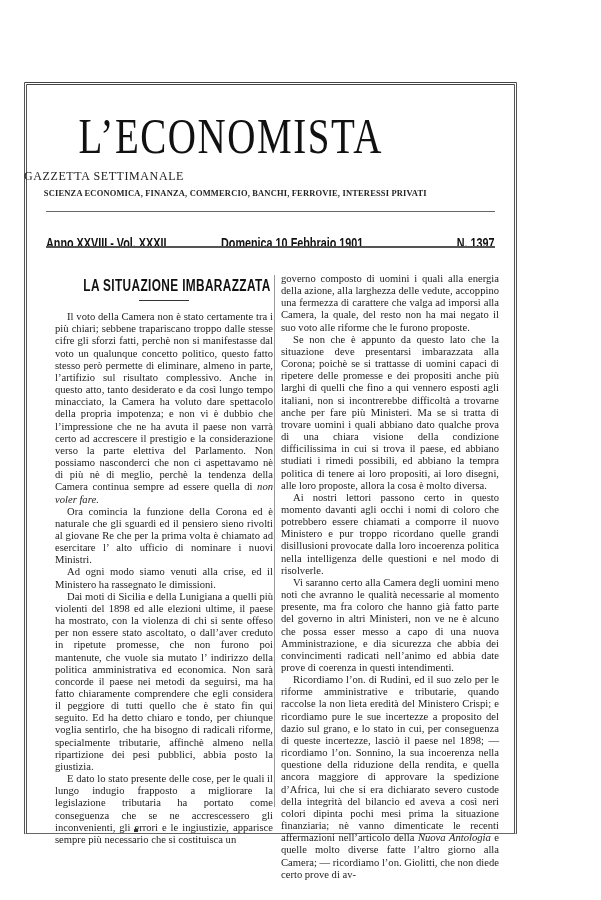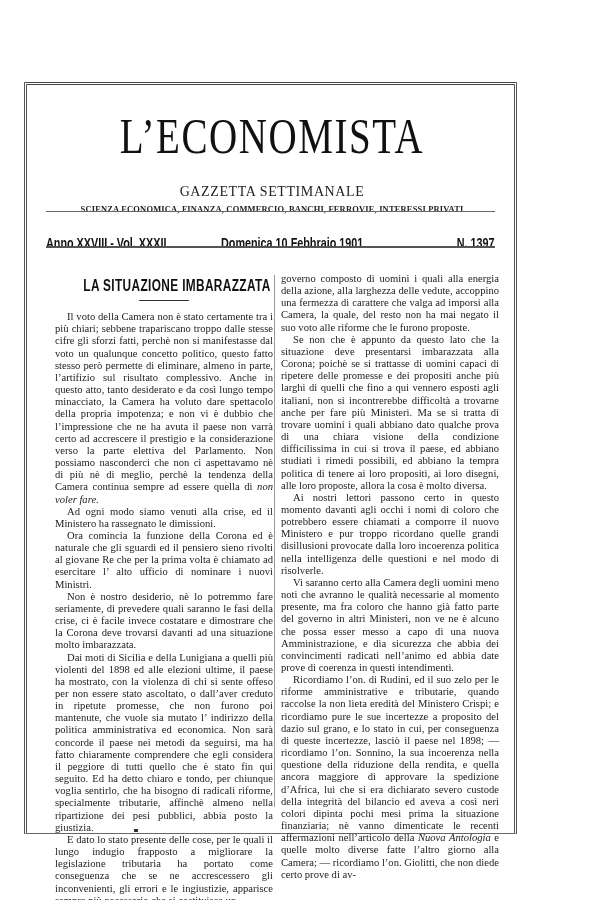--- a/index.html
+++ b/index.html
@@ -7,30 +7,30 @@
     width:601px; height:900px; background:#ffffff; position:relative; overflow:hidden;
     font-family:"Liberation Serif","DejaVu Serif",serif; color:#1a1a1a;
   }
   .frame {
     position:absolute; left:24px; top:82px; width:493px; height:752px;
     border-left:3px double #555; border-right:3px double #555;
     border-top:3px double #444; border-bottom:1px solid #666;
     box-sizing:border-box;
   }
   .masthead {
-    position:absolute; left:24px; top:110px; width:496px; text-align:center;
+    position:absolute; left:24px; top:110px; width:496px; text-align:left;
   }
   .title {
     font-family:"Liberation Serif","DejaVu Serif",serif;
     font-size:50px; line-height:52px; letter-spacing:2px;
     transform:scaleX(0.78); transform-origin:center; color:#111;
     font-weight:normal;
   }
   .subtitle {
-    font-size:14px; letter-spacing:0.6px; margin-top:22px; color:#222;
+    font-size:12px; letter-spacing:0.6px; margin-top:7px; color:#222;
   }
   .tagline {
     font-size:9.2px; letter-spacing:0.2px; margin-top:4px; color:#222;
     font-weight:bold; transform:scaleX(0.92); transform-origin:center; white-space:nowrap;
   }
   .rule {
     position:absolute; left:46px; width:449px; height:0; border-top:1px solid #666;
   }
   .issue-bar {
     position:absolute; left:46px; top:234px; width:449px; height:20px;
@@ -78,23 +78,22 @@
   <span class="issue-left">Anno XXVIII - Vol. XXXII</span>
   <span class="issue-mid">Domenica 10 Febbraio 1901</span>
   <span class="issue-right" style="transform-origin:right">N. 1397</span>
 </div>
 <div class="rule" style="top:246px; border-top:2px solid #555"></div>
 
 <div class="col col-left">
   <div class="article-title">LA SITUAZIONE IMBARAZZATA</div>
   <div class="title-rule"></div>
   <p><span>Il voto della Camera non è stato certamente tra i più chiari; sebbene trapariscano troppo dalle stesse cifre gli sforzi fatti, perchè non si manifestasse dal voto un qualunque concetto politico, questo fatto stesso però permette di eliminare, almeno in parte, l’artifizio sul risultato complessivo. Anche in questo atto, tanto desiderato e da così lungo tempo minacciato, la Camera ha voluto dare spettacolo della propria impotenza; e non vi è dubbio che l’impressione che ne ha avuta il paese non varrà certo ad accrescere il prestigio e la considerazione verso la parte elettiva del Parlamento. Non possiamo nasconderci che non ci aspettavamo nè di più nè di meglio, perchè la tendenza della Camera continua sempre ad essere quella di </span><em>non voler fare</em><span>.</span></p>
+  <p>Ora comincia la funzione della Corona ed è naturale che gli sguardi ed il pensiero sieno rivolti al giovane Re che per la prima volta è chiamato ad esercitare l’ alto ufficio di nominare i nuovi Ministri.</p>
   <p>Ad ogni modo siamo venuti alla crise, ed il Ministero ha rassegnato le dimissioni.</p>
-  <p>Ora comincia la funzione della Corona ed è naturale che gli sguardi ed il pensiero sieno rivolti al giovane Re che per la prima volta è chiamato ad esercitare l’ alto ufficio di nominare i nuovi Ministri.</p>
-  <p>Non è nostro desiderio, nè lo potremmo fare seriamente, di prevedere quali saranno le fasi della crise, ci è facile invece costatare e dimostrare che la Corona deve trovarsi davanti ad una situazione molto imbarazzata.</p>
   <p>Dai moti di Sicilia e della Lunigiana a quelli più violenti del 1898 ed alle elezioni ultime, il paese ha mostrato, con la violenza di chi si sente offeso per non essere stato ascoltato, o dall’aver creduto in ripetute promesse, che non furono poi mantenute, che vuole sia mutato l’ indirizzo della politica amministrativa ed economica. Non sarà concorde il paese nei metodi da seguirsi, ma ha fatto chiaramente comprendere che egli considera il peggiore di tutti quello che è stato fin qui seguito. Ed ha detto chiaro e tondo, per chiunque voglia sentirlo, che ha bisogno di radicali riforme, specialmente tributarie, affinchè almeno nella ripartizione dei pesi pubblici, abbia posto la giustizia.</p>
   <p>E dato lo stato presente delle cose, per le quali il lungo indugio frapposto a migliorare la legislazione tributaria ha portato come conseguenza che se ne accrescessero gli inconvenienti, gli errori e le ingiustizie, apparisce sempre più necessario che si costituisca un</p>
 </div>
 
 <div class="divider"></div>
 
 <div class="col col-right">
   <p class="cont">governo composto di uomini i quali alla energia della azione, alla larghezza delle vedute, accoppino una fermezza di carattere che valga ad imporsi alla Camera, la quale, del resto non ha mai negato il suo voto alle riforme che le furono proposte.</p>
   <p>Se non che è appunto da questo lato che la situazione deve presentarsi imbarazzata alla Corona; poichè se si trattasse di uomini capaci di ripetere delle promesse e dei propositi anche più larghi di quelli che fino a qui vennero esposti agli italiani, non si incontrerebbe difficoltà a trovarne anche per fare più Ministeri. Ma se si tratta di trovare uomini i quali abbiano dato qualche prova di una chiara visione della condizione difficilissima in cui si trova il paese, ed abbiano studiati i rimedi possibili, ed abbiano la tempra politica di tenere ai loro propositi, ai loro disegni, alle loro proposte, allora la cosa è molto diversa.</p>
   <p>Ai nostri lettori passono certo in questo momento davanti agli occhi i nomi di coloro che potrebbero essere chiamati a comporre il nuovo Ministero e pur troppo ricordano quelle grandi disillusioni provocate dalla loro incoerenza politica nella intelligenza delle questioni e nel modo di risolverle.</p>

